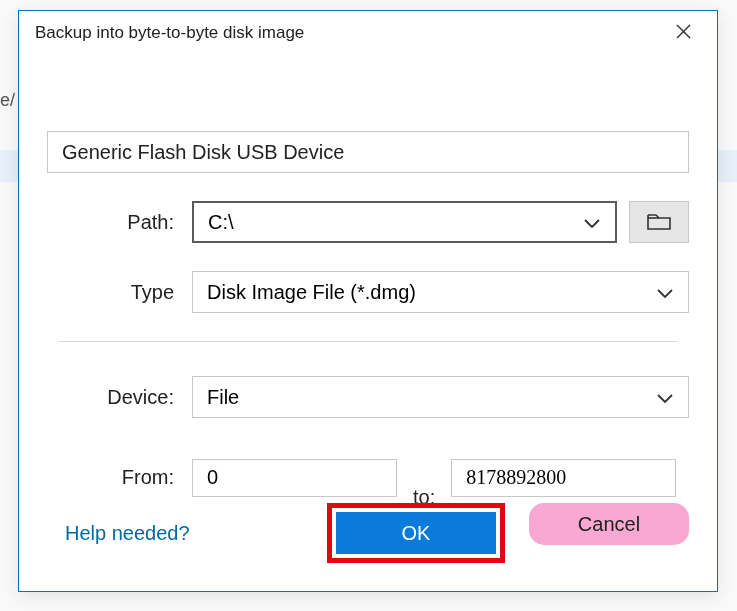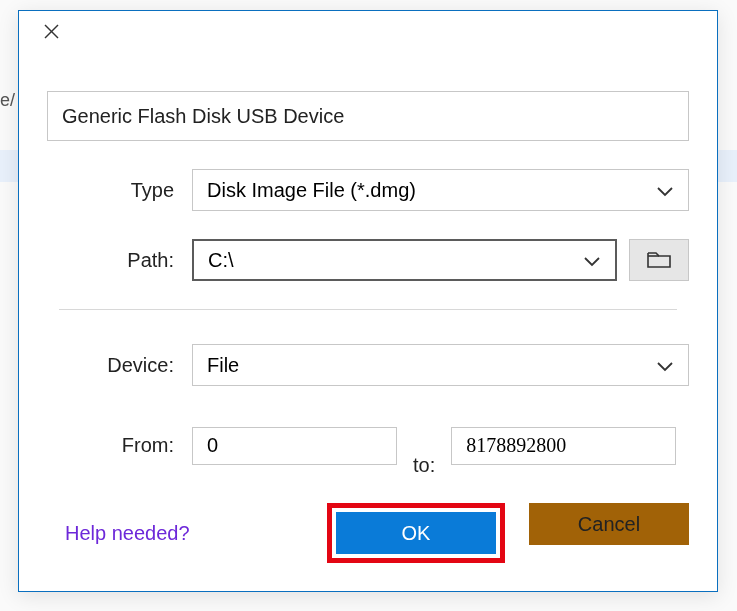--- a/index.html
+++ b/index.html
@@ -63,30 +63,31 @@
     }
     .row .lab {
       width: 145px;
       text-align: right;
       padding-right: 18px;
       font-size: 20px;
       color: #222;
     }
     .input-flat {
       flex: 1;
-      height: 50px;
+      height: 42px;
       border: 1px solid #c7c7c7;
       background: #fff;
       padding: 0 14px;
       font-size: 20px;
       color: #222;
       display: flex;
       align-items: center;
       outline: none;
       font-family: inherit;
+      margin-top: 40px;
     }
     .select {
       flex: 1;
       height: 42px;
       border: 1px solid #c7c7c7;
       background: #fff;
       display: flex;
       align-items: center;
       justify-content: space-between;
       padding: 0 14px;
@@ -144,21 +145,21 @@
     .footer {
       position: absolute;
       left: 0; right: 0;
       bottom: 28px;
       padding: 0 28px;
       display: flex;
       align-items: center;
       justify-content: space-between;
     }
     .help-link {
-      color: #6d28d9;
+      color: #0369a1;
       font-size: 20px;
       cursor: pointer;
       padding-left: 18px;
     }
     .buttons {
       display: flex;
       gap: 24px;
     }
     .btn {
       min-width: 160px;
@@ -173,80 +174,82 @@
     }
     .btn-ok {
       background: #0a7bd8;
       color: #fff;
     }
     .ok-wrap {
       border: 5px solid #e30613;
       padding: 4px;
     }
     .btn-cancel {
-      background: #a16207;
-      color: #222;
+      background: #f9a8d4;
+      color: #222;
+      border-radius: 15px;
     }
   </style>
 </head>
 <body>
 
 <div class="bg-strip"></div>
 <div class="bg-text">e/</div>
 
 <div class="dialog">
   <div class="titlebar">
+    <div class="titlebar-title">Backup into byte-to-byte disk image</div>
     <button class="close-btn">
       <span>
         <svg width="15" height="15" viewBox="0 0 15 15">
             <line x1="1" y1="1" x2="14" y2="14"></line>
             <line x1="14" y1="1" x2="1" y2="14"></line>
           </svg>
       </span>
     </button>
   </div>
 
   <div class="form-body">
 
     <div class="row">
       <input class="input-flat" type="text" value="Generic Flash Disk USB Device" style="">
     </div>
 
     <div class="row">
+      <div class="lab">Path:</div>
+      <div class="select dark">
+        <span>C:\</span>
+        <span class="chev">
+          <svg width="18" height="12" viewBox="0 0 18 12">
+              <polyline points="2,3 9,10 16,3"></polyline>
+            </svg>
+        </span>
+      </div>
+      <button class="browse-btn">
+        <span>
+          <svg width="24" height="18" viewBox="0 0 24 18">
+              <polyline points="1,3 1,17 23,17 23,6 12,6 9,3 1,3"></polyline>
+              <line x1="1" y1="6" x2="12" y2="6"></line>
+            </svg>
+        </span>
+      </button>
+    </div>
+
+    <div class="row">
       <div class="lab">Type</div>
       <div class="select">
         <span>Disk Image File (*.dmg)</span>
         <span class="chev">
           <svg width="18" height="12" viewBox="0 0 18 12">
               <polyline points="2,3 9,10 16,3"></polyline>
             </svg>
         </span>
       </div>
     </div>
 
-    <div class="row">
-      <div class="lab">Path:</div>
-      <div class="select dark">
-        <span>C:\</span>
-        <span class="chev">
-          <svg width="18" height="12" viewBox="0 0 18 12">
-              <polyline points="2,3 9,10 16,3"></polyline>
-            </svg>
-        </span>
-      </div>
-      <button class="browse-btn">
-        <span>
-          <svg width="24" height="18" viewBox="0 0 24 18">
-              <polyline points="1,3 1,17 23,17 23,6 12,6 9,3 1,3"></polyline>
-              <line x1="1" y1="6" x2="12" y2="6"></line>
-            </svg>
-        </span>
-      </button>
-    </div>
-
     <hr class="divider">
 
     <div class="row">
       <div class="lab">Device:</div>
       <div class="select">
         <span>File</span>
         <span class="chev">
           <svg width="18" height="12" viewBox="0 0 18 12">
               <polyline points="2,3 9,10 16,3"></polyline>
             </svg>

